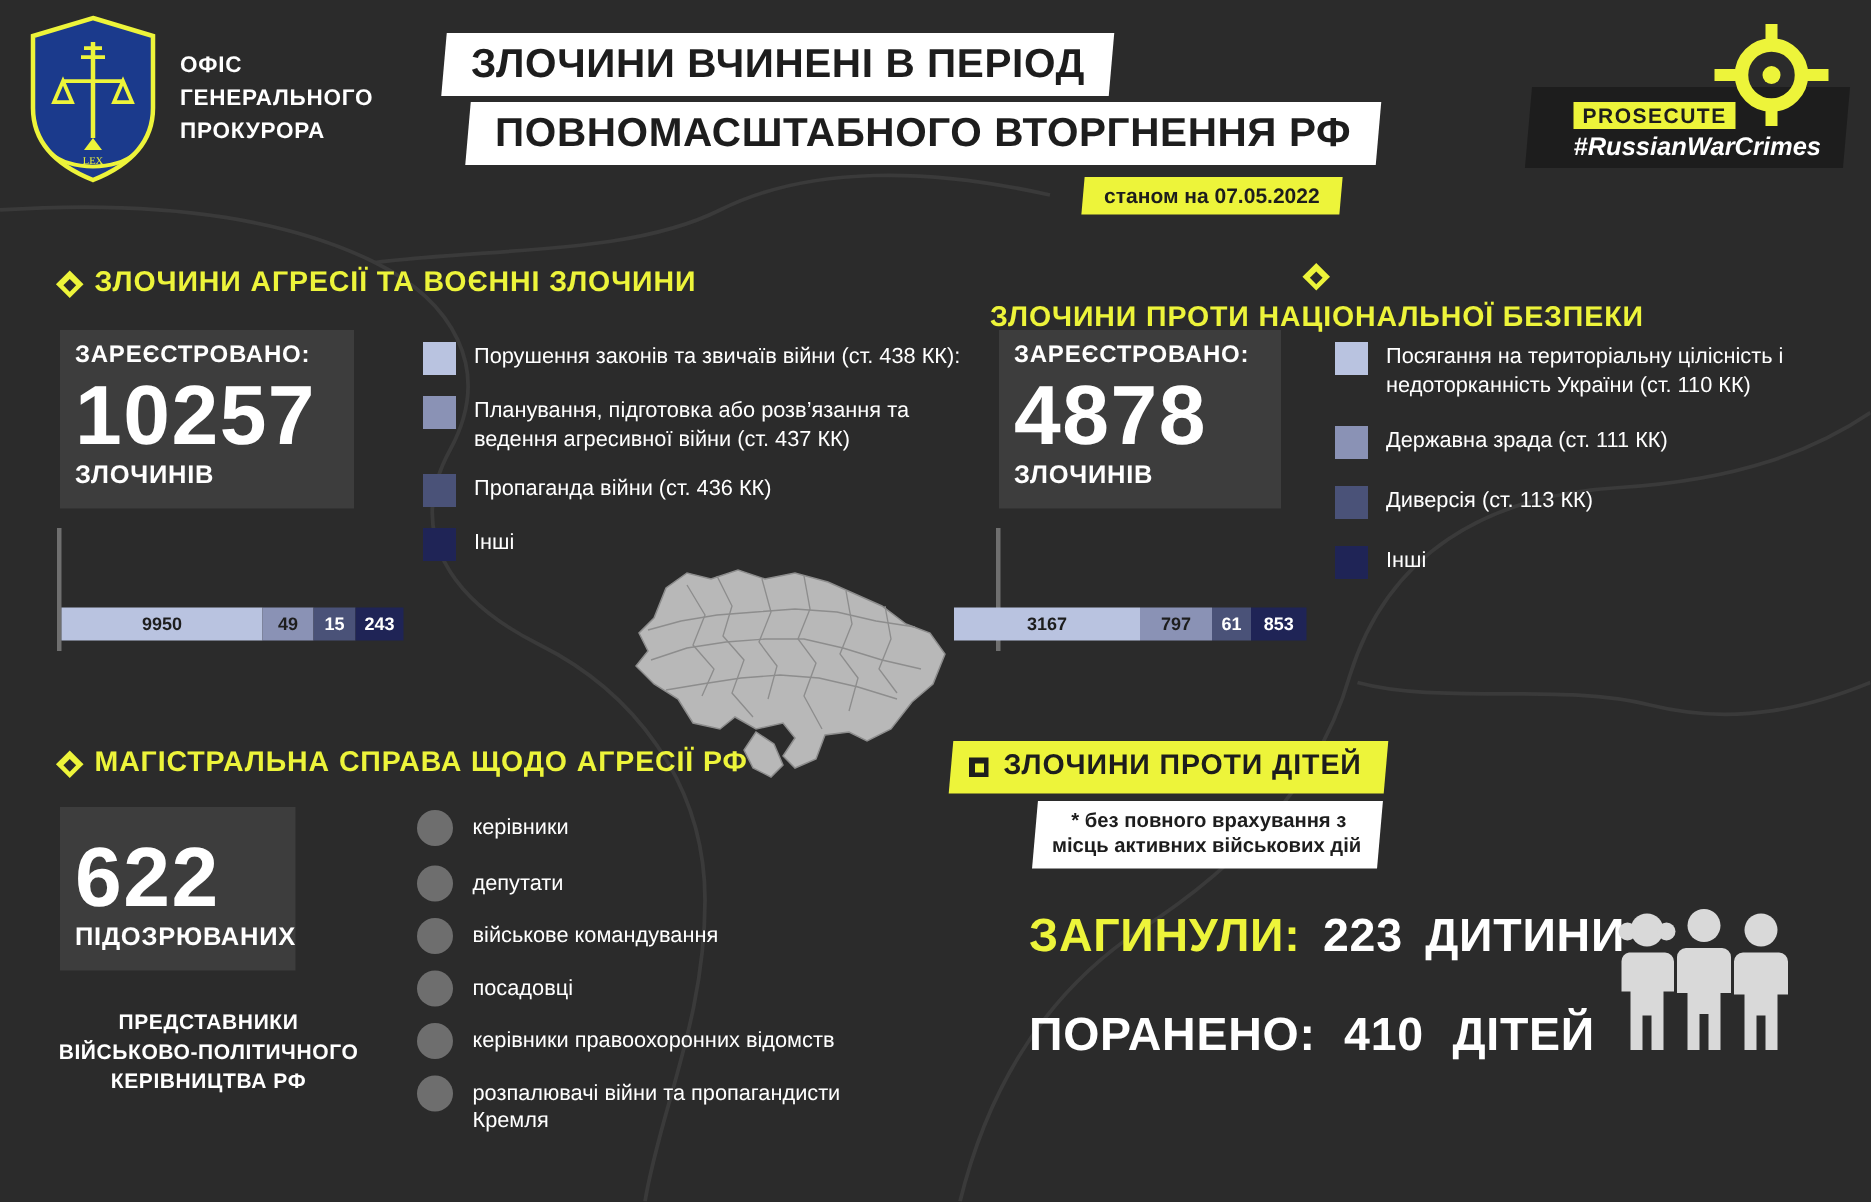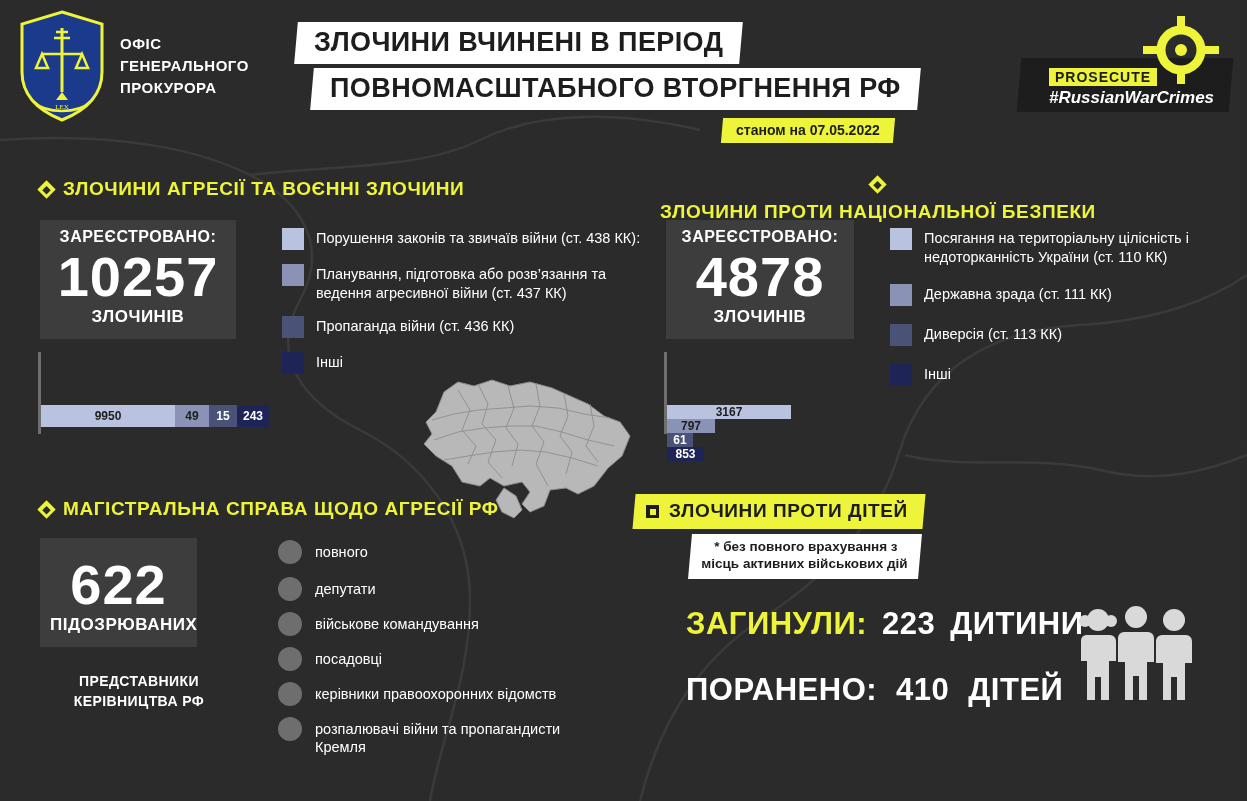--- a/index.html
+++ b/index.html
@@ -82,21 +82,20 @@
   .sec-head.yellowbg {
     background:#edf43a; padding:6px 16px 7px 12px;
     transform:skewX(-5deg);
   }
   .sec-head.yellowbg > * { transform:skewX(5deg); }
 
   
   .card {
     position:absolute;
     background:#3d3d3d;
-    text-align:center;
     padding:8px 10px 12px 10px;
   }
   .card .label {
     font-weight:bold; font-size:16px; letter-spacing:0.5px;
     margin-bottom:2px;
   }
   .card .big {
     font-weight:bold; font-size:56px; line-height:1.05;
     letter-spacing:1px;
   }
@@ -301,46 +300,47 @@
       <div class="swatch" style="background:#4a5278"></div>
       <div class="legend-text">Диверсія (ст. 113 КК)</div>
     </div>
     <div class="legend-row" style="margin-top:18px;">
       <div class="swatch" style="background:#1f2456"></div>
       <div class="legend-text">Інші</div>
     </div>
   </div>
 
   <div class="bar-frame" style="left:664px; top:352px; height:82px;"></div>
-  <div class="stacked" style="left:667px; top:405px;flex-direction:column;">
+  <div class="stacked" style="left:636px; top:405px;">
     <div class="seg" style="background:#b9c3e0; width:124px; color:#1d1d1d;">3167</div>
     <div class="seg" style="background:#8a92b5; width:48px; color:#1d1d1d;">797</div>
     <div class="seg" style="background:#4a5278; width:26px;">61</div>
     <div class="seg" style="background:#1f2456; width:37px;">853</div>
   </div>
 
   <div class="sec-head" style="left:40px; top:498px;">
     <span class="diamond"></span>
     <span class="txt">МАГІСТРАЛЬНА СПРАВА ЩОДО АГРЕСІЇ РФ</span>
   </div>
 
   <div class="card" style="left:40px; top:538px; width:157px; padding-top:18px;">
     <div class="big">622</div>
     <div class="sub">ПІДОЗРЮВАНИХ</div>
   </div>
 
   <div class="card-note" style="left:36px; top:672px; width:206px;">
     <div>ПРЕДСТАВНИКИ</div>
+    <div>ВІЙСЬКОВО-ПОЛІТИЧНОГО</div>
     <div>КЕРІВНИЦТВА РФ</div>
   </div>
 
   <div class="rlegend" style="left:278px; top:540px; width:360px;">
     <div class="rrow">
       <div class="rdot"></div>
-      <div class="rtext">повного</div>
+      <div class="rtext">керівники</div>
     </div>
     <div class="rrow" style="margin-bottom:11px;">
       <div class="rdot"></div>
       <div class="rtext">депутати</div>
     </div>
     <div class="rrow" style="margin-bottom:11px;">
       <div class="rdot"></div>
       <div class="rtext">військове командування</div>
     </div>
     <div class="rrow" style="margin-bottom:11px;">

